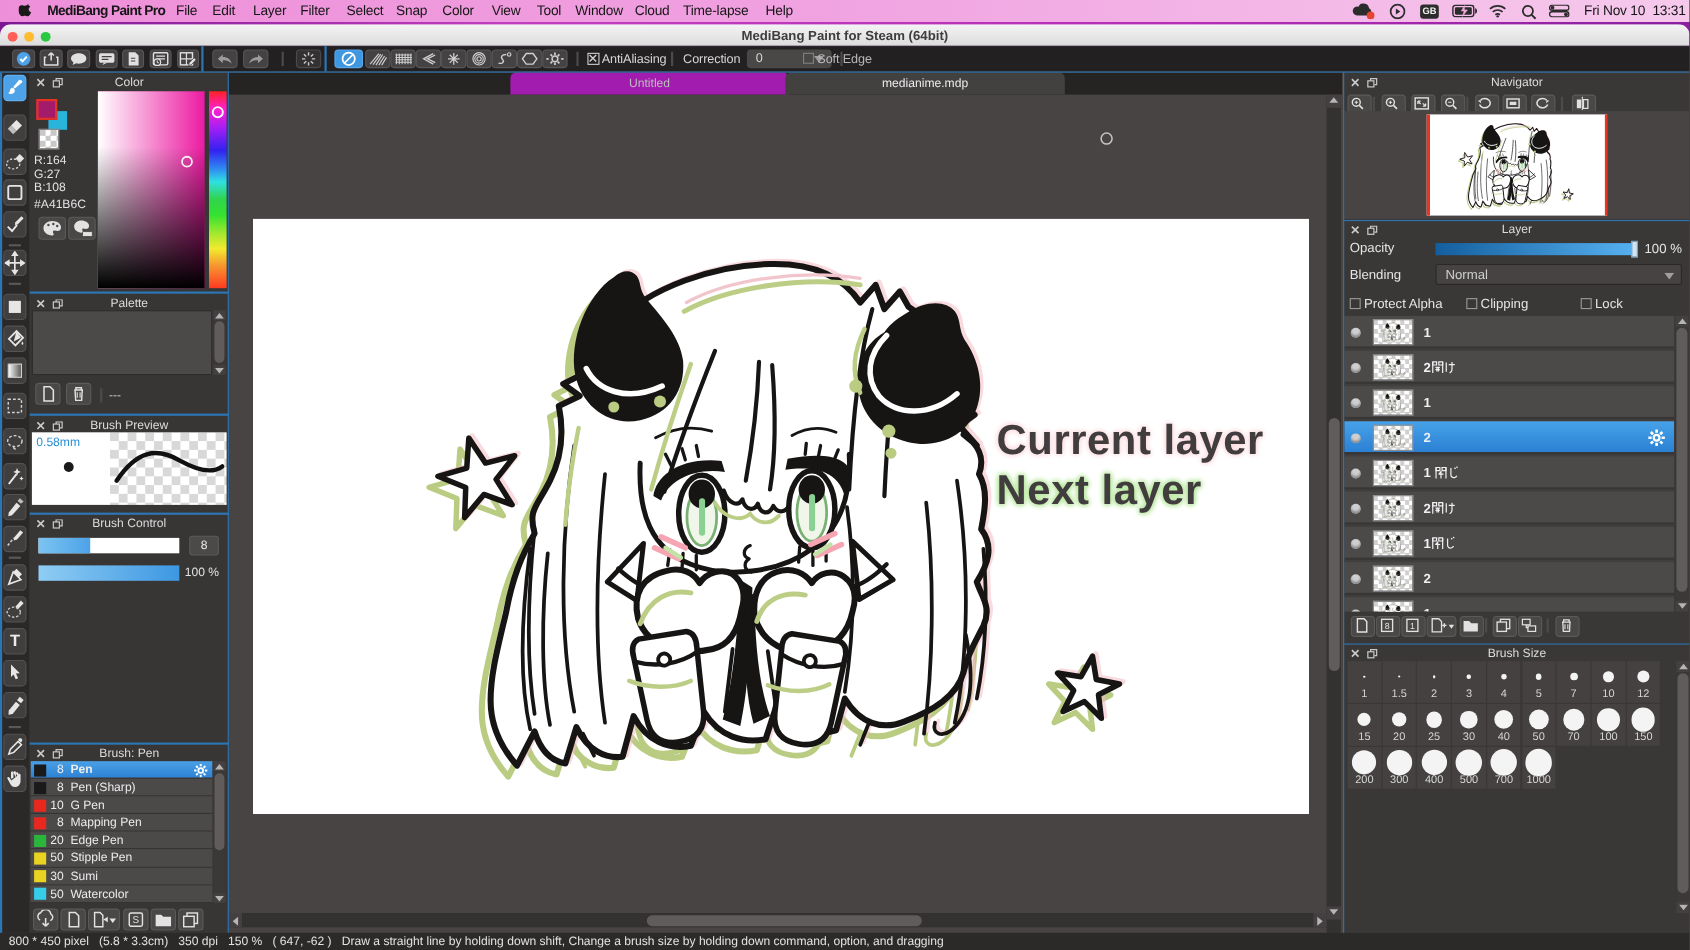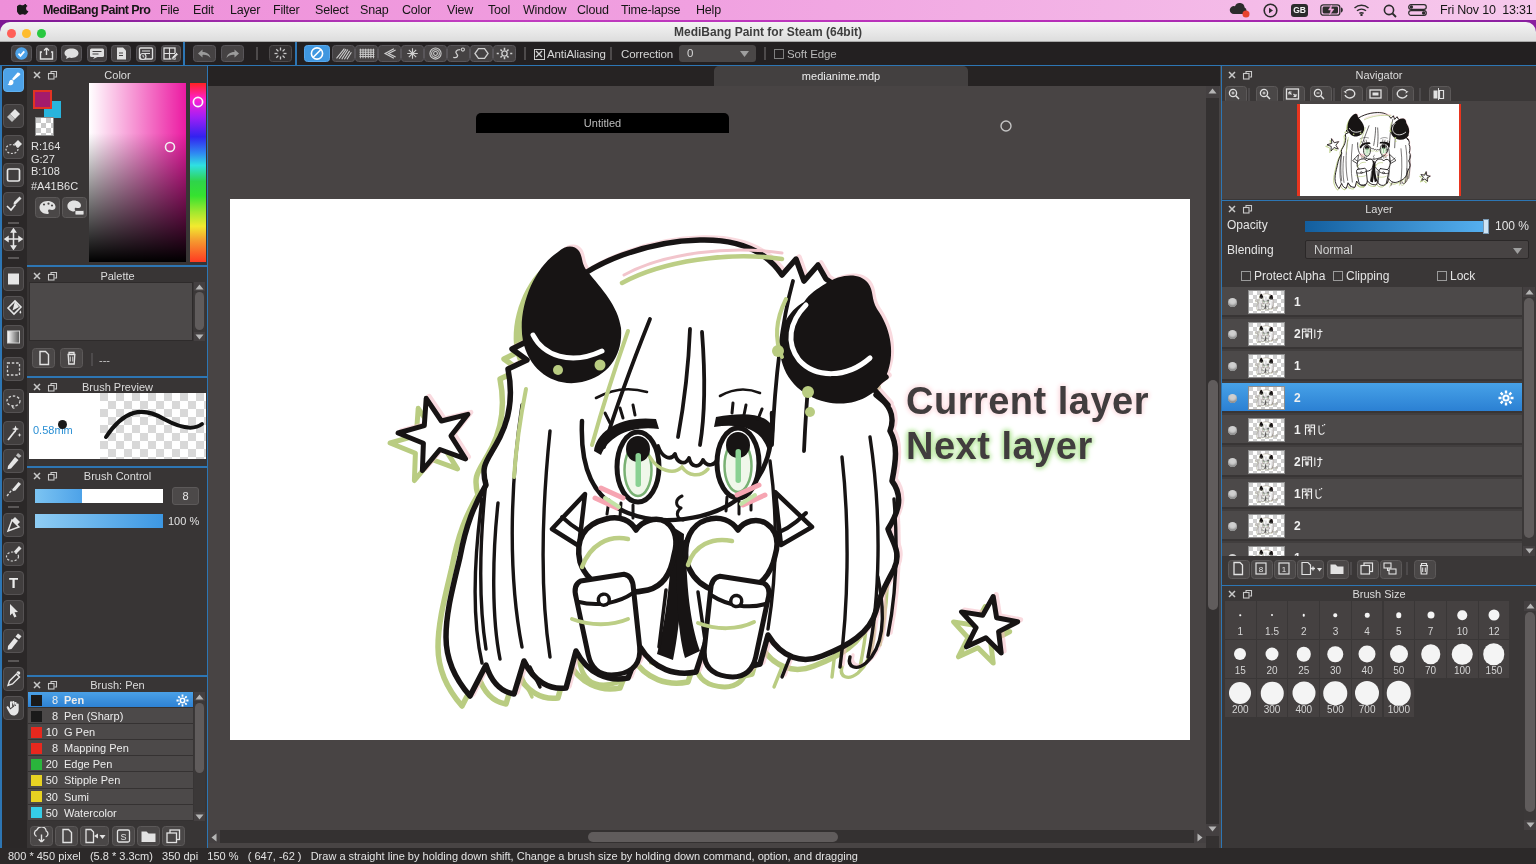--- a/index.html
+++ b/index.html
@@ -242,21 +242,21 @@
   <div class="tsep" style="left:524px;"></div>
   <div class="ttext" style="left:534px;"><span style="display:inline-block;width:11px;height:11px;border:1.5px solid #cfcfcf;vertical-align:-2px;margin-right:2px;position:relative;"><svg width="8" height="8" style="position:absolute;left:0;top:0">
           <path d="M1 1l6 6M7 1L1 7" stroke="#cfcfcf" stroke-width="1.3"></path>
         </svg></span>AntiAliasing</div>
   <div class="tsep" style="left:610px;"></div>
   <div class="ttext" style="left:621px;">Correction</div>
   <div style="position:absolute;left:679px;top:3px;width:77px;height:17px;background:#4a4747;border-radius:3.5px;color:#d6d6d6;font-size:11.5px;padding:2px 0 0 8px;">0<svg width="9" height="6" style="position:absolute;right:7px;top:6px">
         <path d="M0 0h9L4.5 6z" fill="#9f9f9f"></path>
       </svg></div>
   <div class="tsep" style="left:764px;"></div>
-  <div class="ttext" style="left:774px;color:#b9b9b9;"><span class="ck" style="border-color:#7f7f7f;"></span>Soft Edge</div>
+  <div class="ttext" style="left:730px;color:#b9b9b9;"><span class="ck" style="border-color:#7f7f7f;"></span>Soft Edge</div>
 </div>
 
 <div id="lstrip" class="abs">
   <div class="ltool sel" style="top:2px;"><svg width="19" height="22" viewBox="0 0 19 22">
         <path d="M13.5 3.5L8 10l1.5 1.5 6.5-5.5c1-.9-.2-2.3-2.5-2.5z" fill="#fff"></path>
         <path d="M7.5 10.8c-1.6.2-2.3 1.3-2.5 2.6-.2 1.2-.7 1.9-1.7 2.2 1.8 1.3 4.8.9 5.8-.8.6-1 .4-2.3-.2-3.2z" fill="#fff"></path>
       </svg></div>
   <div class="ltool" style="top:38px;"><svg width="19" height="22" viewBox="0 0 19 22">
         <path d="M6 9l5-5 5 5-5 5z" fill="#e6e6e6"></path>
         <path d="M6 9l-3 3 5 5 3-3z" fill="#bdbdbd"></path>
@@ -409,21 +409,21 @@
   <div class="abs" style="left:72px;top:288px;color:#c9c9c9;font-size:11px;">---</div>
 
   <div class="bluesep" style="left:0;top:310px;width:181px;height:1.5px;"></div>
   <svg class="abs" style="left:6px;top:317px;" width="28" height="9">
       <path d="M1 1l6 6M7 1L1 7" stroke="#c9c9c9" stroke-width="1.5"></path>
       <rect x="15.5" y="2.5" width="5.5" height="5.5" fill="none" stroke="#c9c9c9" stroke-width="1.1"></rect>
       <path d="M18 2.5V0.5h5.5V6h-2" fill="none" stroke="#c9c9c9" stroke-width="1.1"></path>
     </svg>
   <div class="phead" style="left:0;top:315px;width:181px;">Brush Preview</div>
   <div class="abs" style="left:2px;top:327px;width:71px;height:66px;background:#fff;"></div>
-  <div class="abs" style="left:6px;top:330px;color:#2a8fd4;font-size:11px;margin-top:28px;">0.58mm</div>
+  <div class="abs" style="left:6px;top:330px;color:#2a8fd4;font-size:11px;">0.58mm</div>
   <div class="abs" style="left:31px;top:354px;width:9px;height:9px;border-radius:50%;background:#1a1a1a;"></div>
   <div class="abs" style="left:73px;top:327px;width:106px;height:66px;background:conic-gradient(#fff 0 25%,#d8d8d8 0 50%,#fff 0 75%,#d8d8d8 0) 0 0/16px 16px;"></div>
   <svg class="abs" style="left:73px;top:327px;" width="106" height="66">
       <path d="M6 44 C 24 17, 42 13, 64 26 C 82 36, 94 37, 102 31" fill="none" stroke="#111" stroke-width="4" stroke-linecap="round"></path>
     </svg>
 
   <div class="bluesep" style="left:0;top:400px;width:181px;height:1.5px;"></div>
   <svg class="abs" style="left:6px;top:406px;" width="28" height="9">
       <path d="M1 1l6 6M7 1L1 7" stroke="#c9c9c9" stroke-width="1.5"></path>
       <rect x="15.5" y="2.5" width="5.5" height="5.5" fill="none" stroke="#c9c9c9" stroke-width="1.1"></rect>
@@ -519,21 +519,21 @@
         <path d="M3.5 4.5h5l2 2h7v8.5h-14z" fill="#e2e2e2"></path>
       </svg></div>
   <div class="pbtn" style="left:135px;top:760px;width:23px;height:20px;"><svg width="21" height="18" viewBox="0 0 21 18">
         <rect x="7" y="3" width="9.5" height="9.5" fill="none" stroke="#e2e2e2" stroke-width="1.3"></rect>
         <rect x="4" y="6" width="9.5" height="9.5" fill="#4a4747" stroke="#e2e2e2" stroke-width="1.3"></rect>
       </svg></div>
 </div>
 
 <div id="canvasarea" class="abs">
   <div id="tabbar">
-    <div class="tab" style="left:268px;width:253px;background:#000000;color:#bdbdbd;margin-top:47px;">Untitled</div>
+    <div class="tab" style="left:256px;width:253px;background:#a21caf;color:#bdbdbd;">Untitled</div>
     <div class="tab" style="left:506px;width:254px;background:#434040;color:#ececec;">medianime.mdp</div>
   </div>
   <div id="whitecanvas">
     <svg width="960" height="541" viewBox="0 0 960 541">
       <defs>
         <g id="figure" stroke-linecap="round" stroke-linejoin="round">
 
           <path d="M 330,95 C 302,112 290,128 298,142 L 282,150 L 297,161 L 278,170
             C 284,200 278,222 270,238 C 258,262 250,264 256,286 C 244,306 236,326 230,358
             C 222,392 216,414 216,438 C 216,462 226,481 240,497 L 256,466
@@ -779,21 +779,21 @@
     </svg>
   <div class="phead" style="left:0;top:137px;width:314px;">Layer</div>
   <div class="abs" style="left:5px;top:152px;color:#e4e4e4;font-size:12px;">Opacity</div>
   <div class="abs" style="left:83px;top:155px;width:184px;height:11px;background:linear-gradient(90deg,#135e9e,#57b2f2);"></div>
   <div class="abs" style="left:261px;top:153px;width:6px;height:15px;background:#cfe4f4;border:1px solid #7a9ab4;"></div>
   <div class="abs" style="left:273px;top:153px;color:#e4e4e4;font-size:12px;">100 %</div>
   <div class="abs" style="left:5px;top:177px;color:#e4e4e4;font-size:12px;">Blending</div>
   <div class="abs" style="left:83px;top:174px;width:224px;height:19px;background:#474343;border:1px solid #2b2828;border-radius:2px;color:#cfcfcf;font-size:12px;padding:2px 0 0 8px;">Normal<svg width="9" height="6" style="position:absolute;right:6px;top:7px">
         <path d="M0 0h9L4.5 6z" fill="#9f9f9f"></path>
       </svg></div>
-  <div class="abs" style="left:19px;top:203px;color:#e4e4e4;font-size:12px;"><span class="ck"></span>Protect Alpha</div>
+  <div class="abs" style="left:5px;top:203px;color:#e4e4e4;font-size:12px;"><span class="ck"></span>Protect Alpha</div>
   <div class="abs" style="left:111px;top:203px;color:#e4e4e4;font-size:12px;"><span class="ck"></span>Clipping</div>
   <div class="abs" style="left:215px;top:203px;color:#e4e4e4;font-size:12px;"><span class="ck"></span>Lock</div>
   <div id="layerlist" class="abs" style="left:0;top:221px;width:300px;height:269px;background:#413e3e;overflow:hidden;">
     <div class="lrow" style="top:0px;">
         <span class="ldot"></span>
         <span class="lthumb"><svg width="35" height="22" viewBox="0 0 960 541">
             <use href="#art"></use>
           </svg></span>
         <span class="lname">1</span>
       </div>

